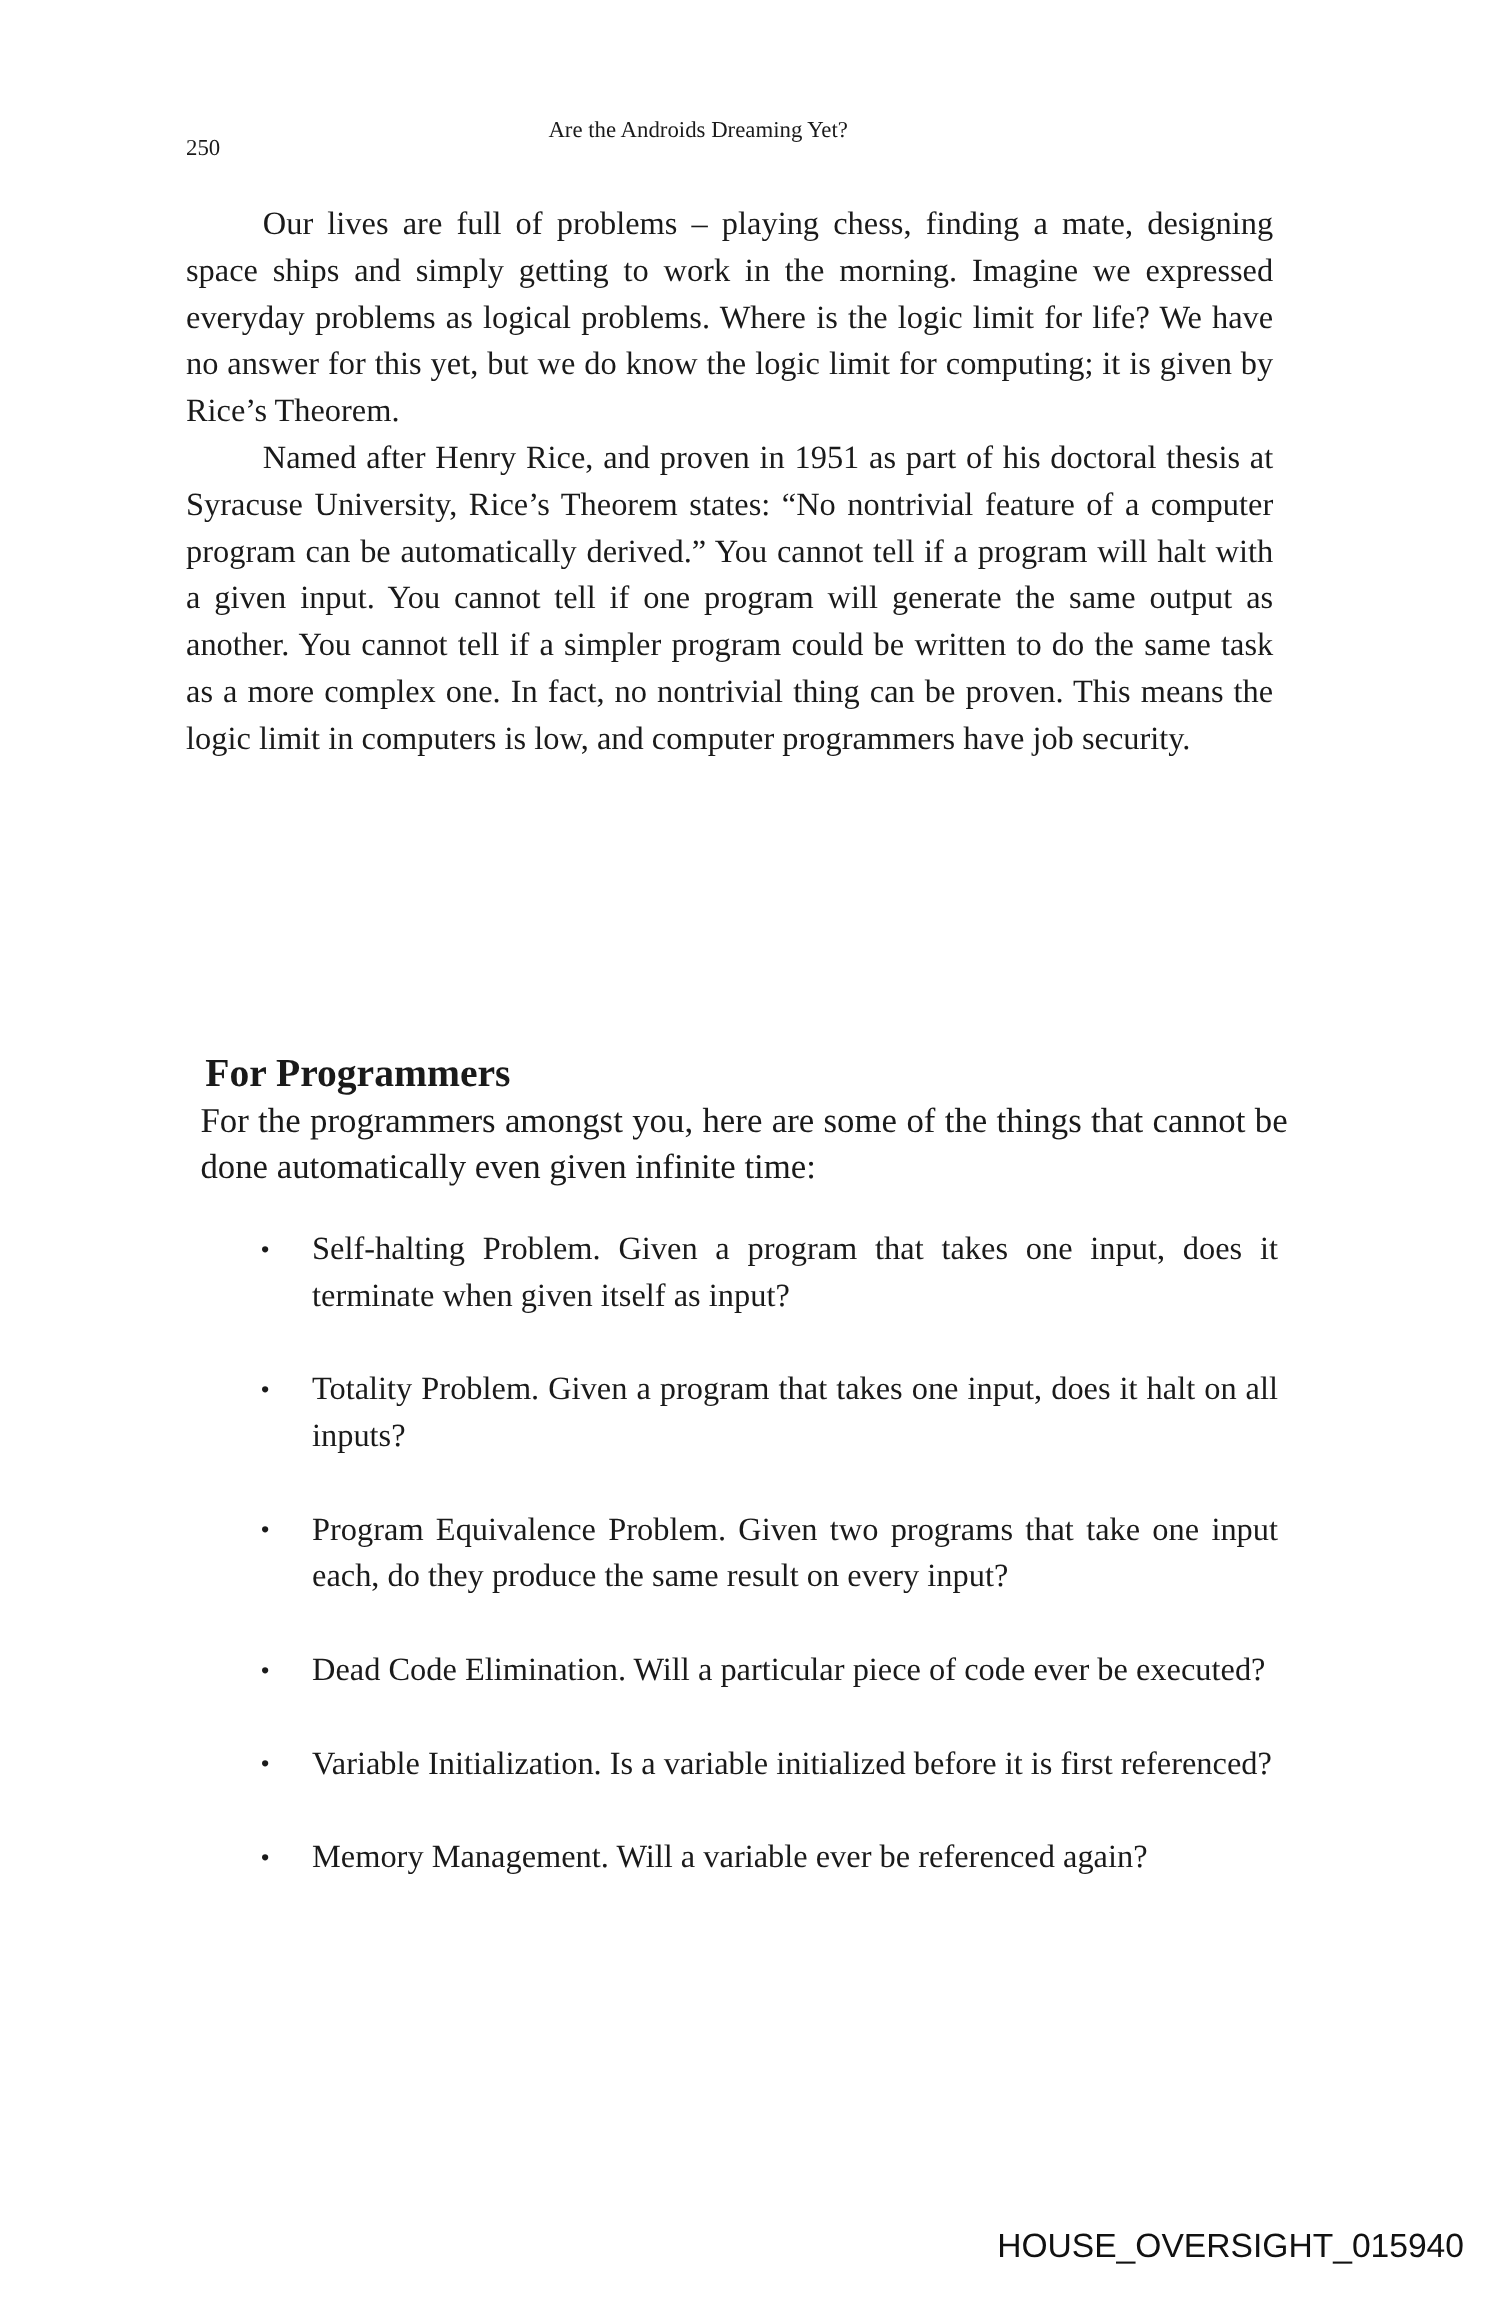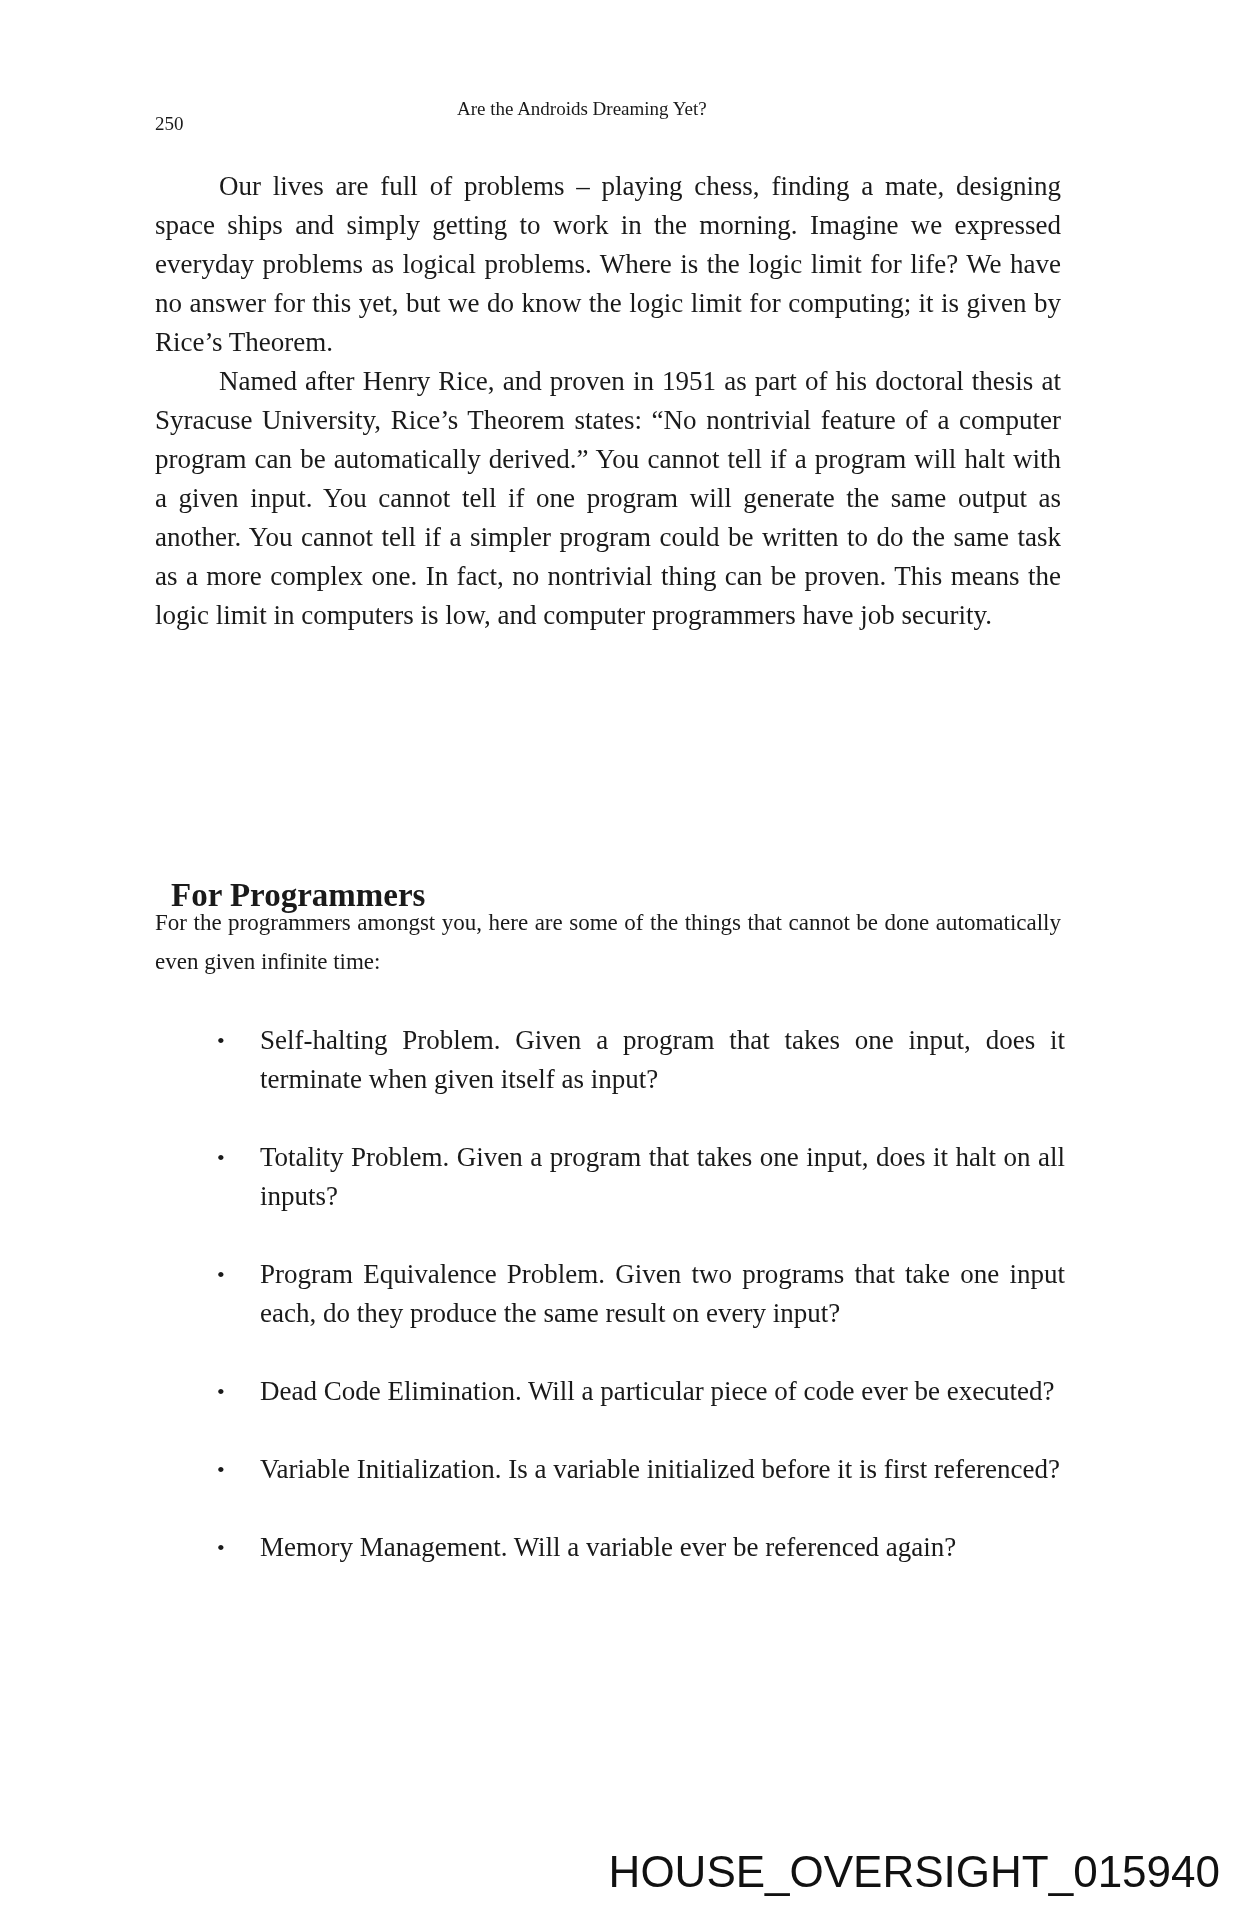--- a/index.html
+++ b/index.html
@@ -19,33 +19,33 @@
   }
   .text-block p { margin: 0; }
   .text-block p.indent { text-indent: 64px; }
   .quant { color: #7f93a8; font-family: "DejaVu Sans", sans-serif; font-size: 25px; }
   .section-heading {
     position: absolute; left: 155px; top: 859px;
     font-size: 33px; line-height: 40px; font-weight: bold; margin: 16px;
   }
   .intro {
     position: absolute; left: 155px; width: 906px; top: 903px;
-    font-size: 23px; line-height: 39px; text-align: justify; margin: 0;
+    font-size: 29px; line-height: 39px; text-align: justify; margin: 12px;
   }
   .bullet-list { position: absolute; left: 155px; width: 910px; top: 1021px; margin: 0; padding: 0; list-style: none; }
   .bullet-item {
     position: relative; padding-left: 105px; font-size: 27px; line-height: 39px;
     text-align: justify; margin-bottom: 39px;
   }
   .bullet-item .bullet {
     position: absolute; left: 62px; top: 0; font-size: 22px;
   }
   .footer-stamp {
     position: absolute; right: 28px; top: 1852px;
-    font-family: "Liberation Sans", "DejaVu Sans", sans-serif; font-size: 44px; line-height: 40px; color: #111;
+    font-family: "Liberation Sans", "DejaVu Sans", sans-serif; font-size: 28px; line-height: 40px; color: #111;
   }
 </style>
 </head>
 <body>
 
 <div class="running-head">
   <span class="page-num">250</span>
   <span class="book-title">Are the Androids Dreaming Yet?</span>
 </div>
 

